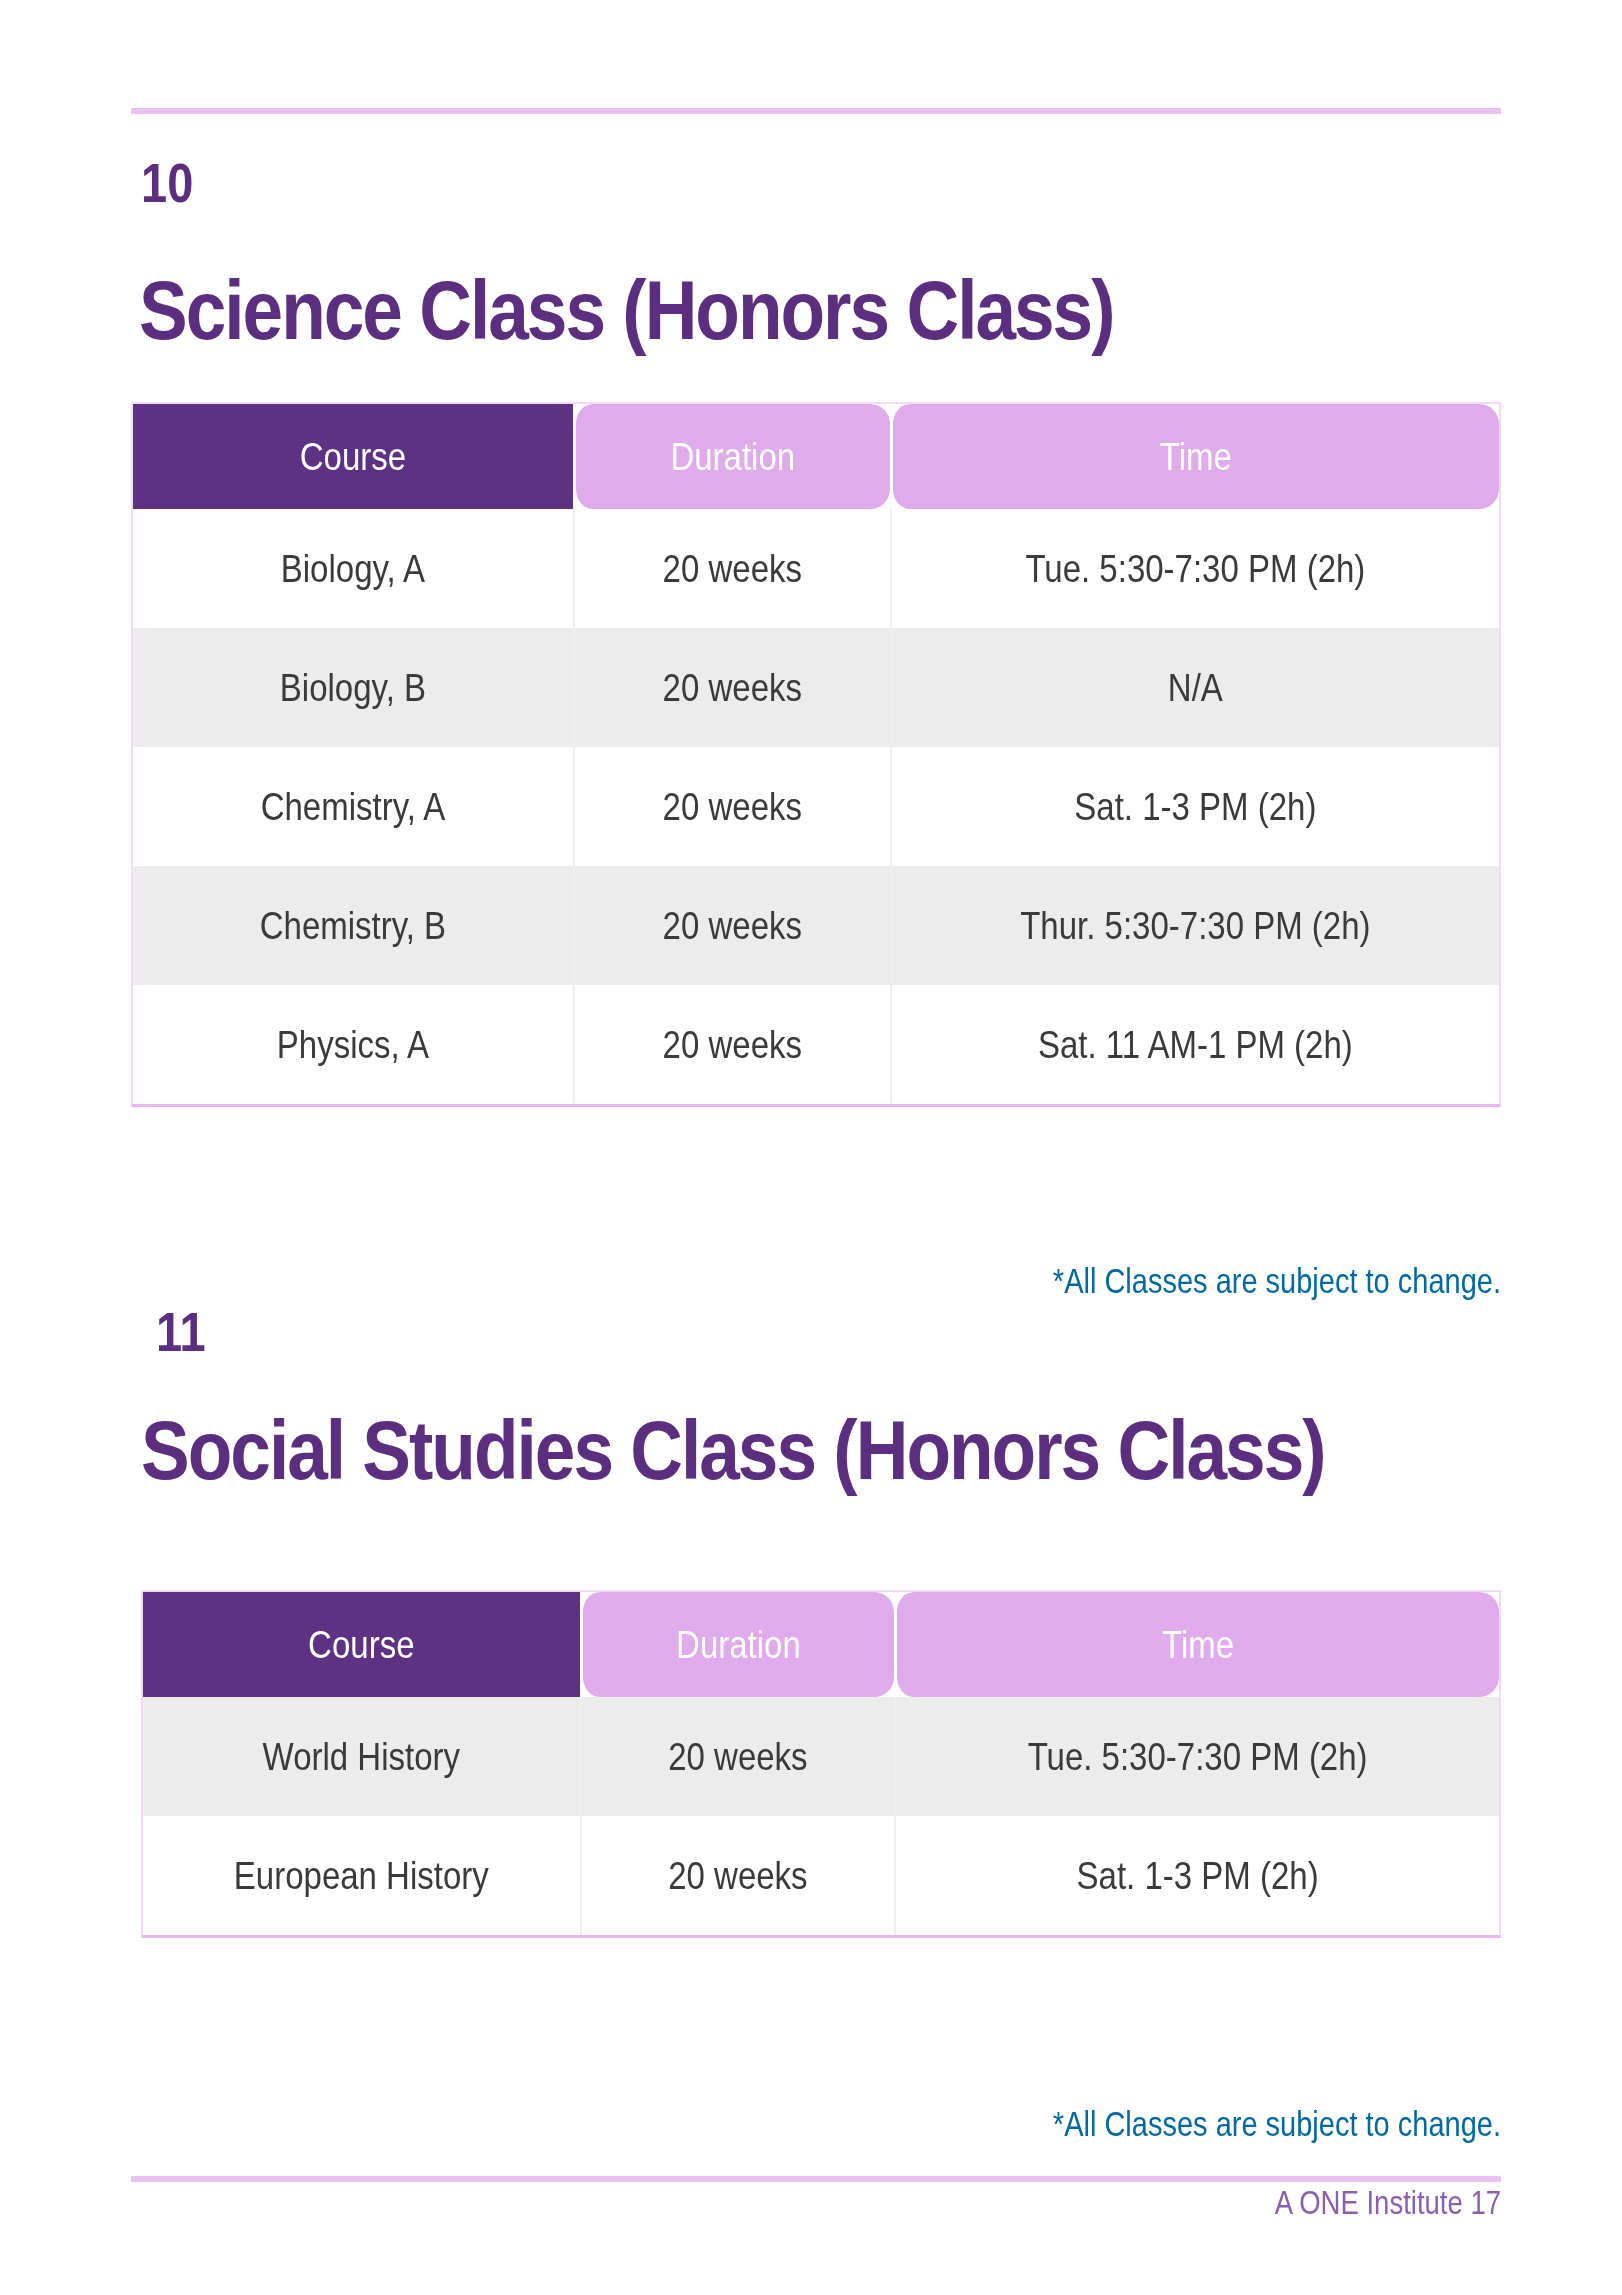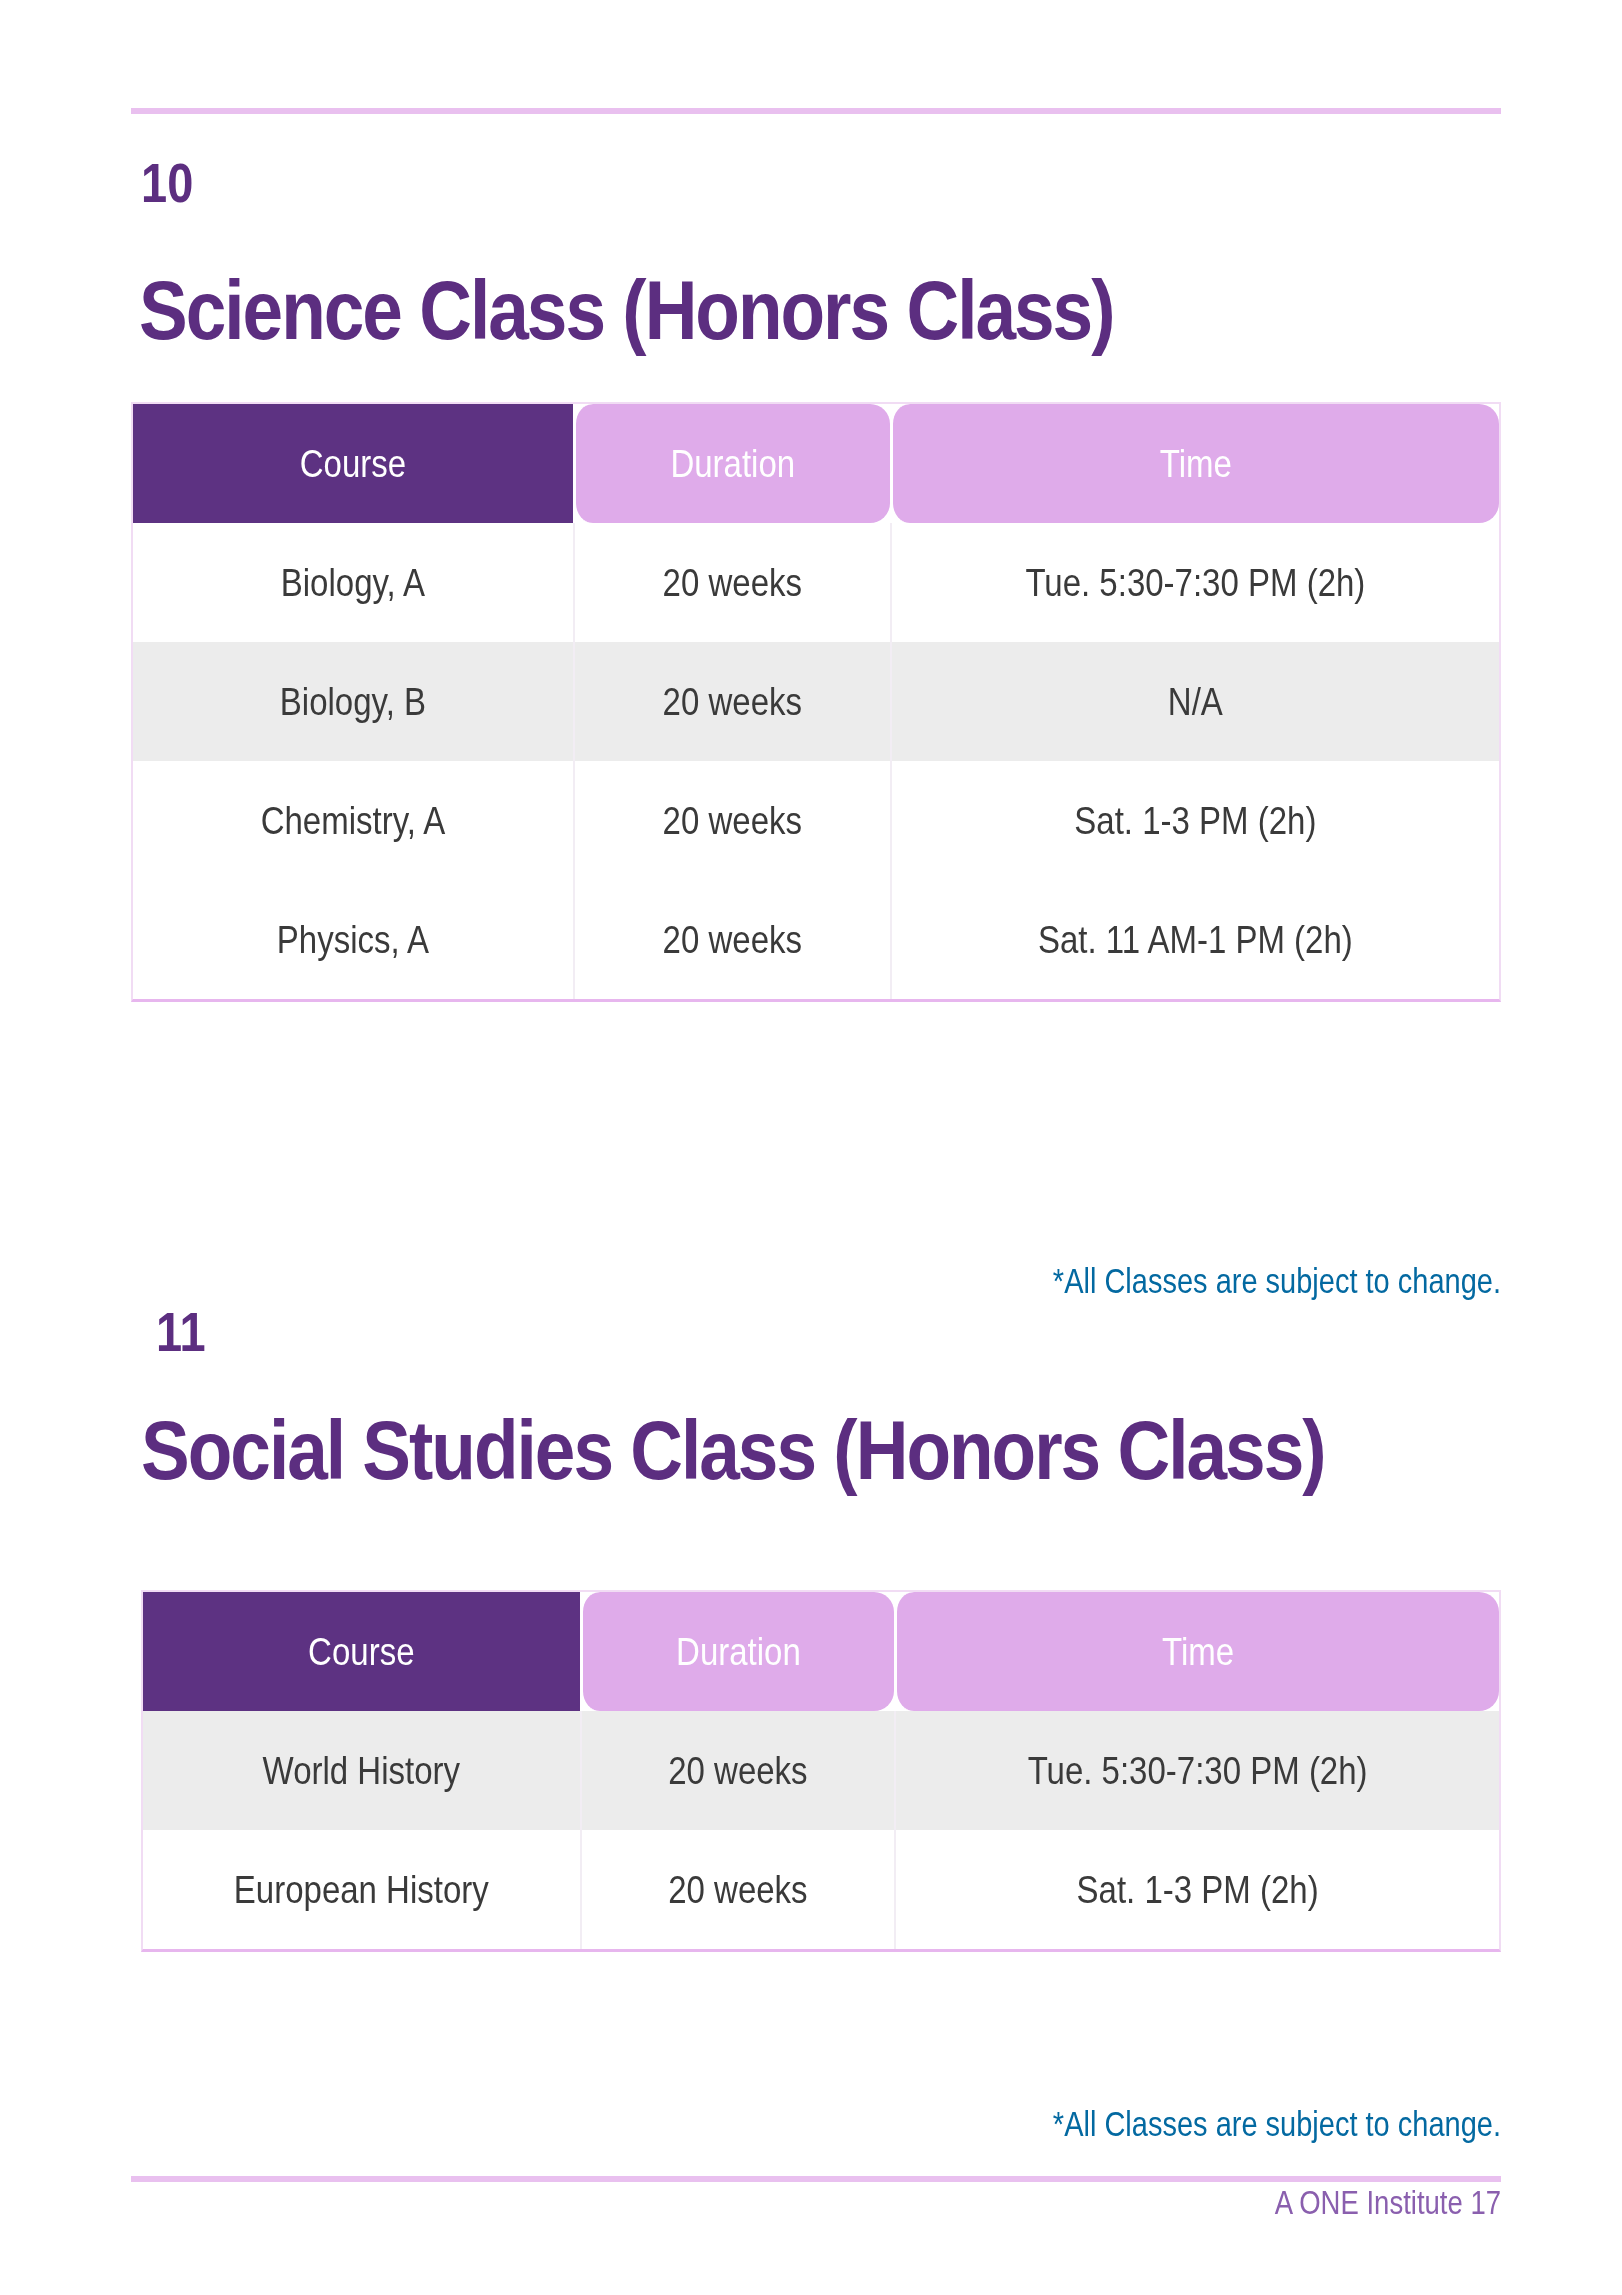--- a/index.html
+++ b/index.html
@@ -49,21 +49,21 @@
     position:absolute;
     border-collapse:separate;
     border-spacing:0;
     table-layout:fixed;
     border:2px solid #f1dcf4;
     border-bottom:3.9px solid #e7b6ee;
   }
   .sched-1{left:131px;top:402px;width:1370px;}
   .sched-2{left:141px;top:1590px;width:1360px;}
   .sched th{
-    height:119px;
+    height:105px;
     font-size:33px;
     font-weight:400;
     color:#ffffff;
     text-align:center;
     vertical-align:middle;
     padding:0;
   }
   .sched th.col-course{background:#5d3282;}
   .sched th.col-duration,.sched th.col-time{background:#dfabea;}
   .sched th + th{border-left:3.3px solid #ffffff;border-radius:20px;}
@@ -139,20 +139,25 @@
       <tr class="row-even">
         <td><span class="t">Biology, B</span></td>
         <td><span class="t">20 weeks</span></td>
         <td><span class="t">N/A</span></td>
       </tr>
       <tr class="row-odd">
         <td><span class="t">Chemistry, A</span></td>
         <td><span class="t">20 weeks</span></td>
         <td><span class="t">Sat. 1-3 PM (2h)</span></td>
       </tr>
+      <tr class="row-even">
+        <td><span class="t">Chemistry, B</span></td>
+        <td><span class="t">20 weeks</span></td>
+        <td><span class="t">Thur. 5:30-7:30 PM (2h)</span></td>
+      </tr>
       <tr class="row-odd">
         <td><span class="t">Physics, A</span></td>
         <td><span class="t">20 weeks</span></td>
         <td><span class="t">Sat. 11 AM-1 PM (2h)</span></td>
       </tr>
     </tbody>
   </table>
 
   <div class="note note-1">
     <span class="t">*All Classes are subject to change.</span>

